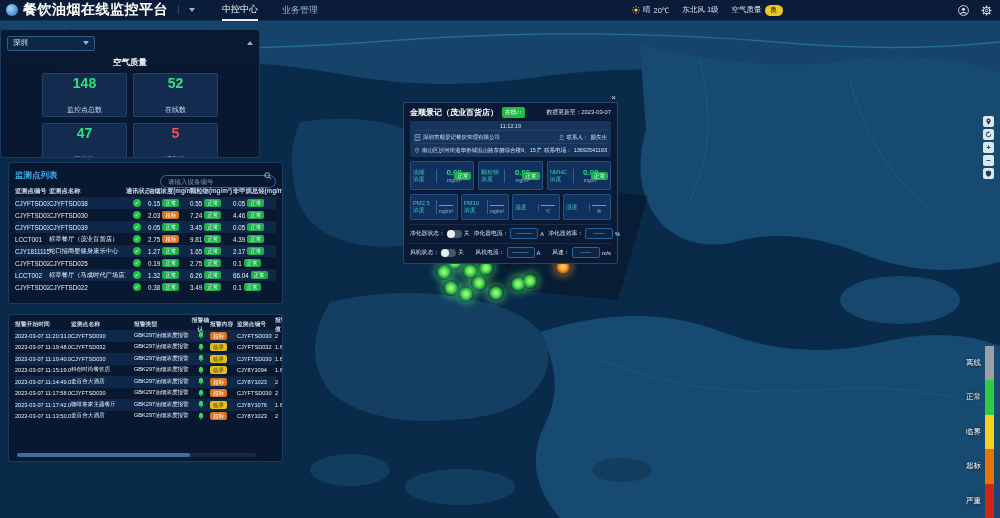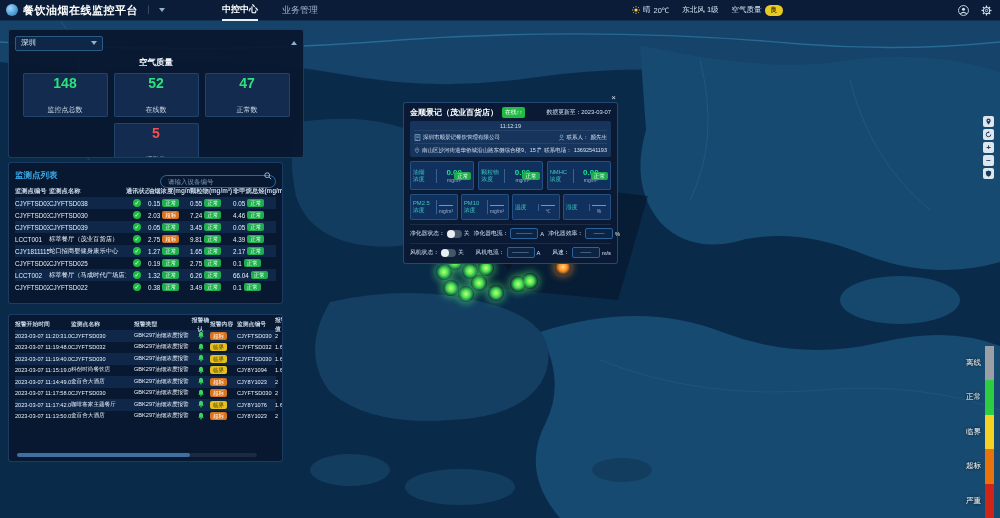--- a/index.html
+++ b/index.html
@@ -6,32 +6,32 @@
   body{width:1000px;height:518px;position:relative;overflow:hidden;
        font-family:"Liberation Sans",sans-serif;background:#0a2a4a;color:#e8f0f8;}
   
   #map{position:absolute;inset:0;z-index:0}
   .dot{position:absolute;width:16px;height:16px;margin:-8px 0 0 -8px;border-radius:50%;z-index:2;cursor:pointer}
   .dot.g{background:radial-gradient(circle,#c8ff7e 0%,#46e04e 35%,rgba(70,224,78,.28) 62%,rgba(0,0,0,0) 72%);box-shadow:0 0 7px 2px rgba(90,255,110,.45)}
   .dot.o{background:radial-gradient(circle,#ffd98c 0%,#ff8c1a 38%,rgba(255,140,26,.28) 65%,rgba(0,0,0,0) 75%);box-shadow:0 0 7px 2px rgba(255,150,40,.5)}
   
   #topbar{position:absolute;left:0;top:0;width:1000px;height:20px;background:#0a1c38;border-bottom:1px solid #123055;z-index:10;display:flex;align-items:center}
   .logo{width:12px;height:12px;border-radius:50%;background:radial-gradient(circle at 35% 35%,#9fd8ff,#1a6fb0);margin:0 5px 0 6px}
-  .apptitle{font-size:11px;font-weight:bold;color:#fff;letter-spacing:.5px}
+  .apptitle{font-size:14px;font-weight:bold;color:#fff;letter-spacing:.5px}
   .tdiv{color:#3d618a;font-size:9px;margin:0 6px}
   .chev{width:0;height:0;border-left:3px solid transparent;border-right:3px solid transparent;border-top:4px solid #8fb0cf}
   #tabs{position:absolute;left:222px;top:0;height:20px;display:flex;gap:24px;align-items:center}
   .tab{font-size:9px;color:#9fb6d2;height:20px;line-height:20px;cursor:pointer}
-  .tab.active{color:#fff;font-weight:bold;border-bottom:2px solid #e8f0f8}
+  .tab.active{color:#fff;font-weight:normal;border-bottom:2px solid #e8f0f8}
   #weather{position:absolute;left:632px;top:0;height:20px;display:flex;gap:13px;align-items:center;font-size:7.5px;color:#cfe0ef}
   .aqi{background:#e9cb1f;color:#403300;border-radius:7px;padding:1px 6px;font-size:6.5px;font-weight:bold;margin-left:3px}
   #topicons{position:absolute;right:8px;top:0;height:20px;display:flex;gap:12px;align-items:center}
   
   .pnl{position:absolute;background:rgba(9,23,46,.93);border:1px solid rgba(44,90,140,.55);border-radius:3px;z-index:5;box-sizing:border-box;padding:4px 6px;overflow:hidden}
-  #p1{left:8px;top:29px;width:296px;height:129px}
+  #p1{left:0;top:29px;width:260px;height:129px}
   #p2{left:8px;top:162px;width:275px;height:142px}
   #p3{left:8px;top:314px;width:275px;height:148px}
   .selbox{width:76px;height:13px;border:1px solid #2c5b85;background:#0e2746;border-radius:2px;display:flex;align-items:center;justify-content:space-between;padding:0 5px;font-size:7.5px;color:#dfe9f3;cursor:pointer}
   .chev-up{width:0;height:0;border-left:3px solid transparent;border-right:3px solid transparent;border-bottom:4px solid #8fb0cf}
   .pc-title{text-align:center;font-size:8.5px;color:#eef4fa;margin:5px 0 4px;font-weight:bold}
   #cards{display:flex;flex-wrap:wrap;gap:6px;justify-content:center}
   .scard{width:83px;height:42px;background:#122b4e;border:1px solid rgba(62,116,170,.35);border-radius:2px;display:flex;flex-direction:column;align-items:center;justify-content:center;gap:14px}
   .scard .num{font-size:14px;font-weight:bold}
   .num.green{color:#2ee27a}.num.red{color:#f45052}
   .scard .lbl{font-size:7px;color:#cfdcea}

